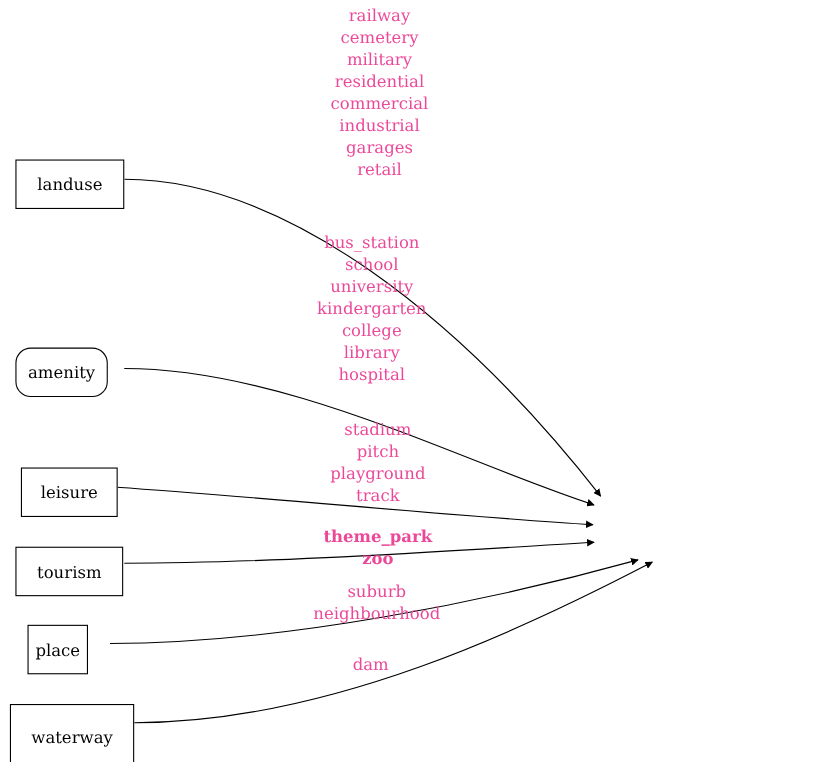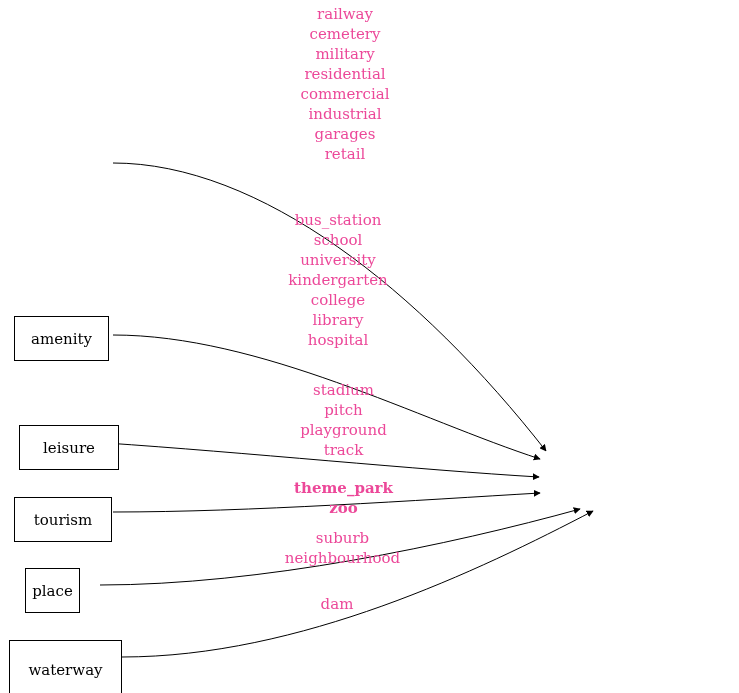--- a/index.html
+++ b/index.html
@@ -62,26 +62,29 @@
 
     <path d="M 106,443 C 240,452 420,470 539,477" fill="none" stroke="#000000" stroke-width="1" marker-end="url(#arrow)"></path>
 
     <path d="M 113,512 C 250,512 420,500 540,493" fill="none" stroke="#000000" stroke-width="1" marker-end="url(#arrow)"></path>
 
     <path d="M 100,585 C 260,585 450,545 580,509" fill="none" stroke="#000000" stroke-width="1" marker-end="url(#arrow)"></path>
 
     <path d="M 122,657 C 300,657 480,570 593,511" fill="none" stroke="#000000" stroke-width="1" marker-end="url(#arrow)"></path>
   </svg>
 
+  <div class="node" style="left:14px; top:145px; width:99px; height:45px;">
+    <span>landuse</span>
+  </div>
 
-  <div class="node" style="left:14px; top:316px; width:95px; height:45px;">
+  <div class="node" style="left:14px; top:316px; width:84px; height:45px;border-radius:14px;">
     <span>amenity</span>
   </div>
 
-  <div class="node" style="left:19px; top:425px; width:100px; height:45px;">
+  <div class="node" style="left:19px; top:425px; width:88px; height:45px;">
     <span>leisure</span>
   </div>
 
   <div class="node" style="left:14px; top:497px; width:98px; height:45px;">
     <span>tourism</span>
   </div>
 
   <div class="node" style="left:25px; top:568px; width:55px; height:45px;">
     <span>place</span>
   </div>

